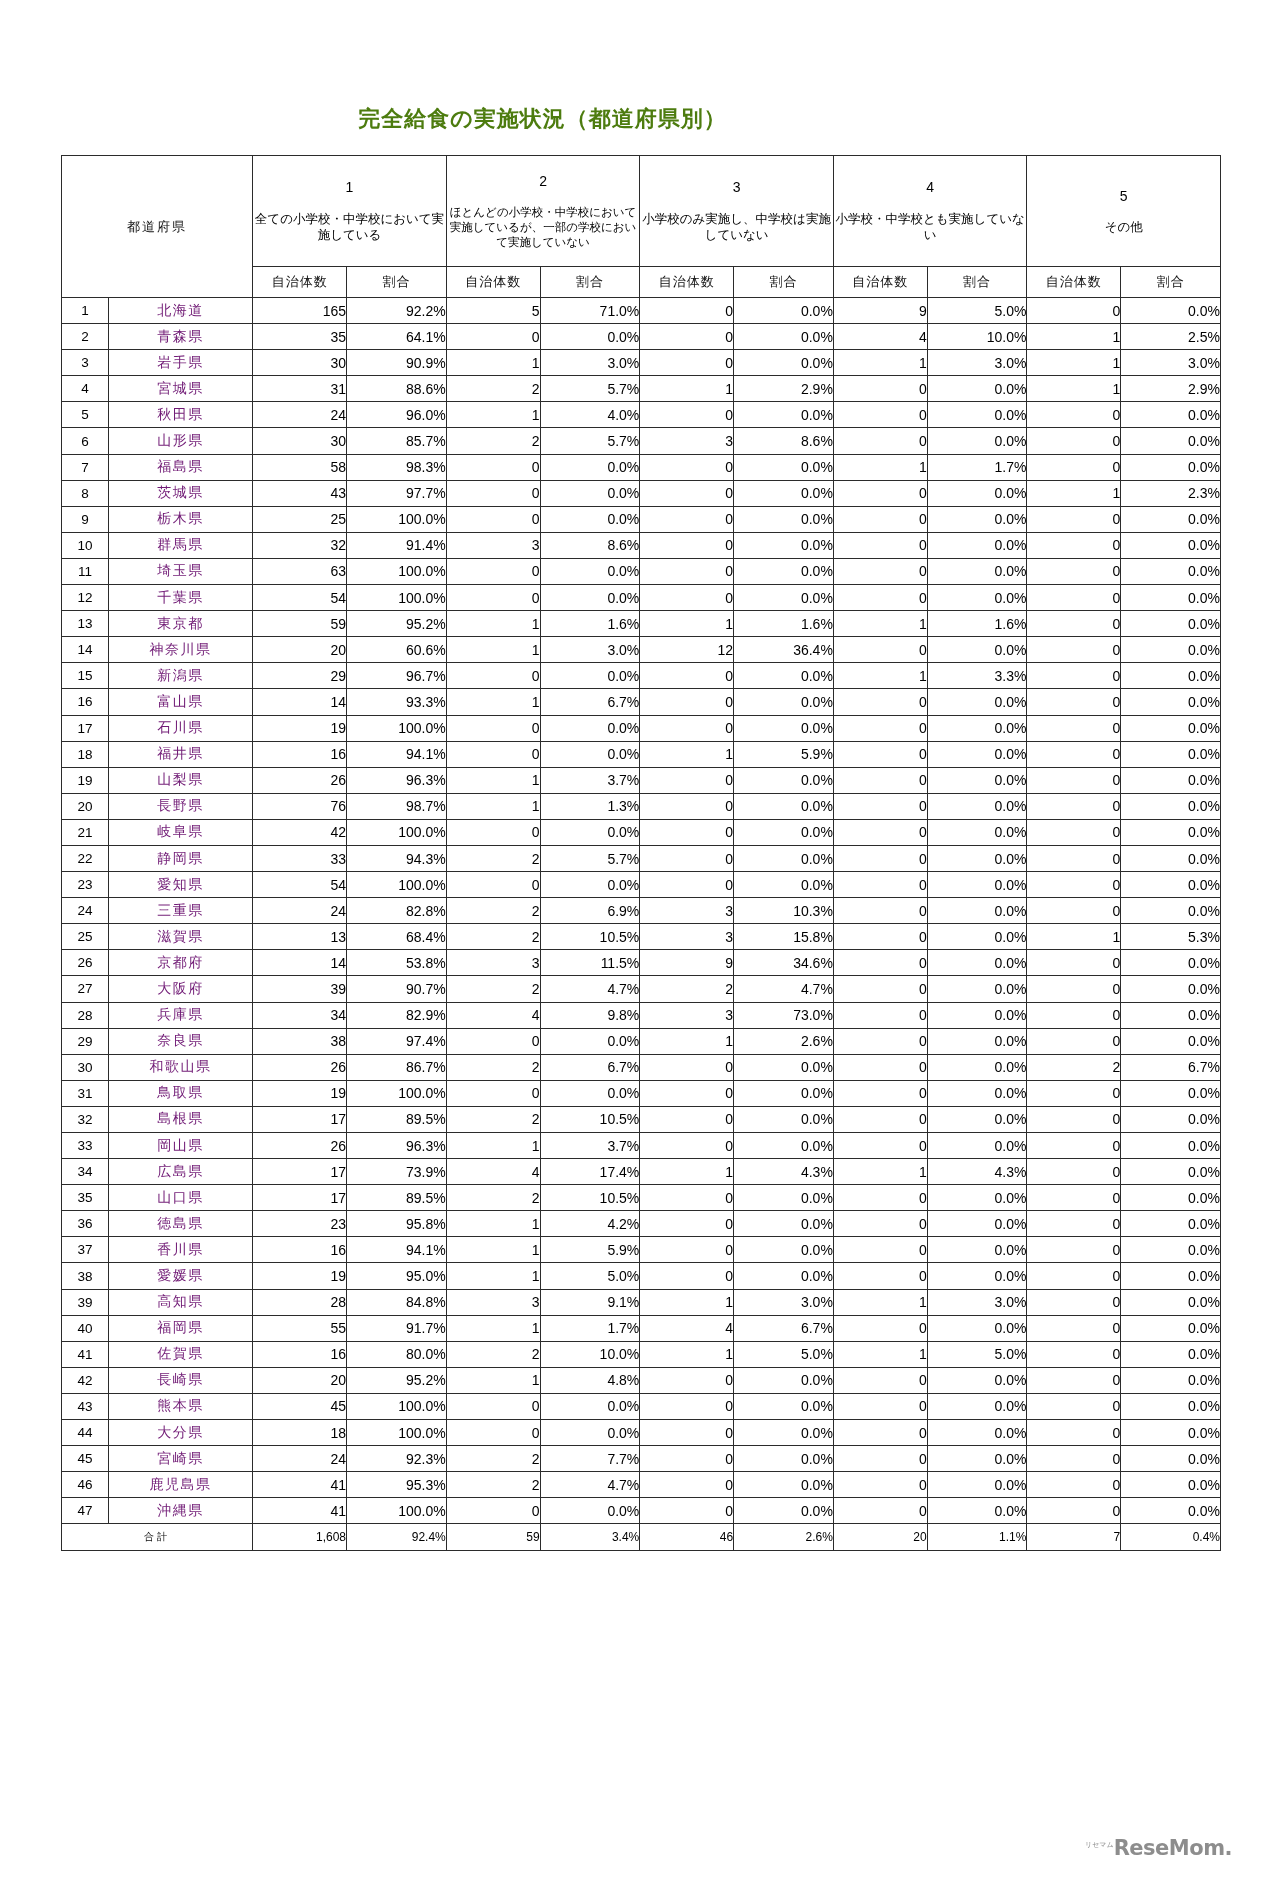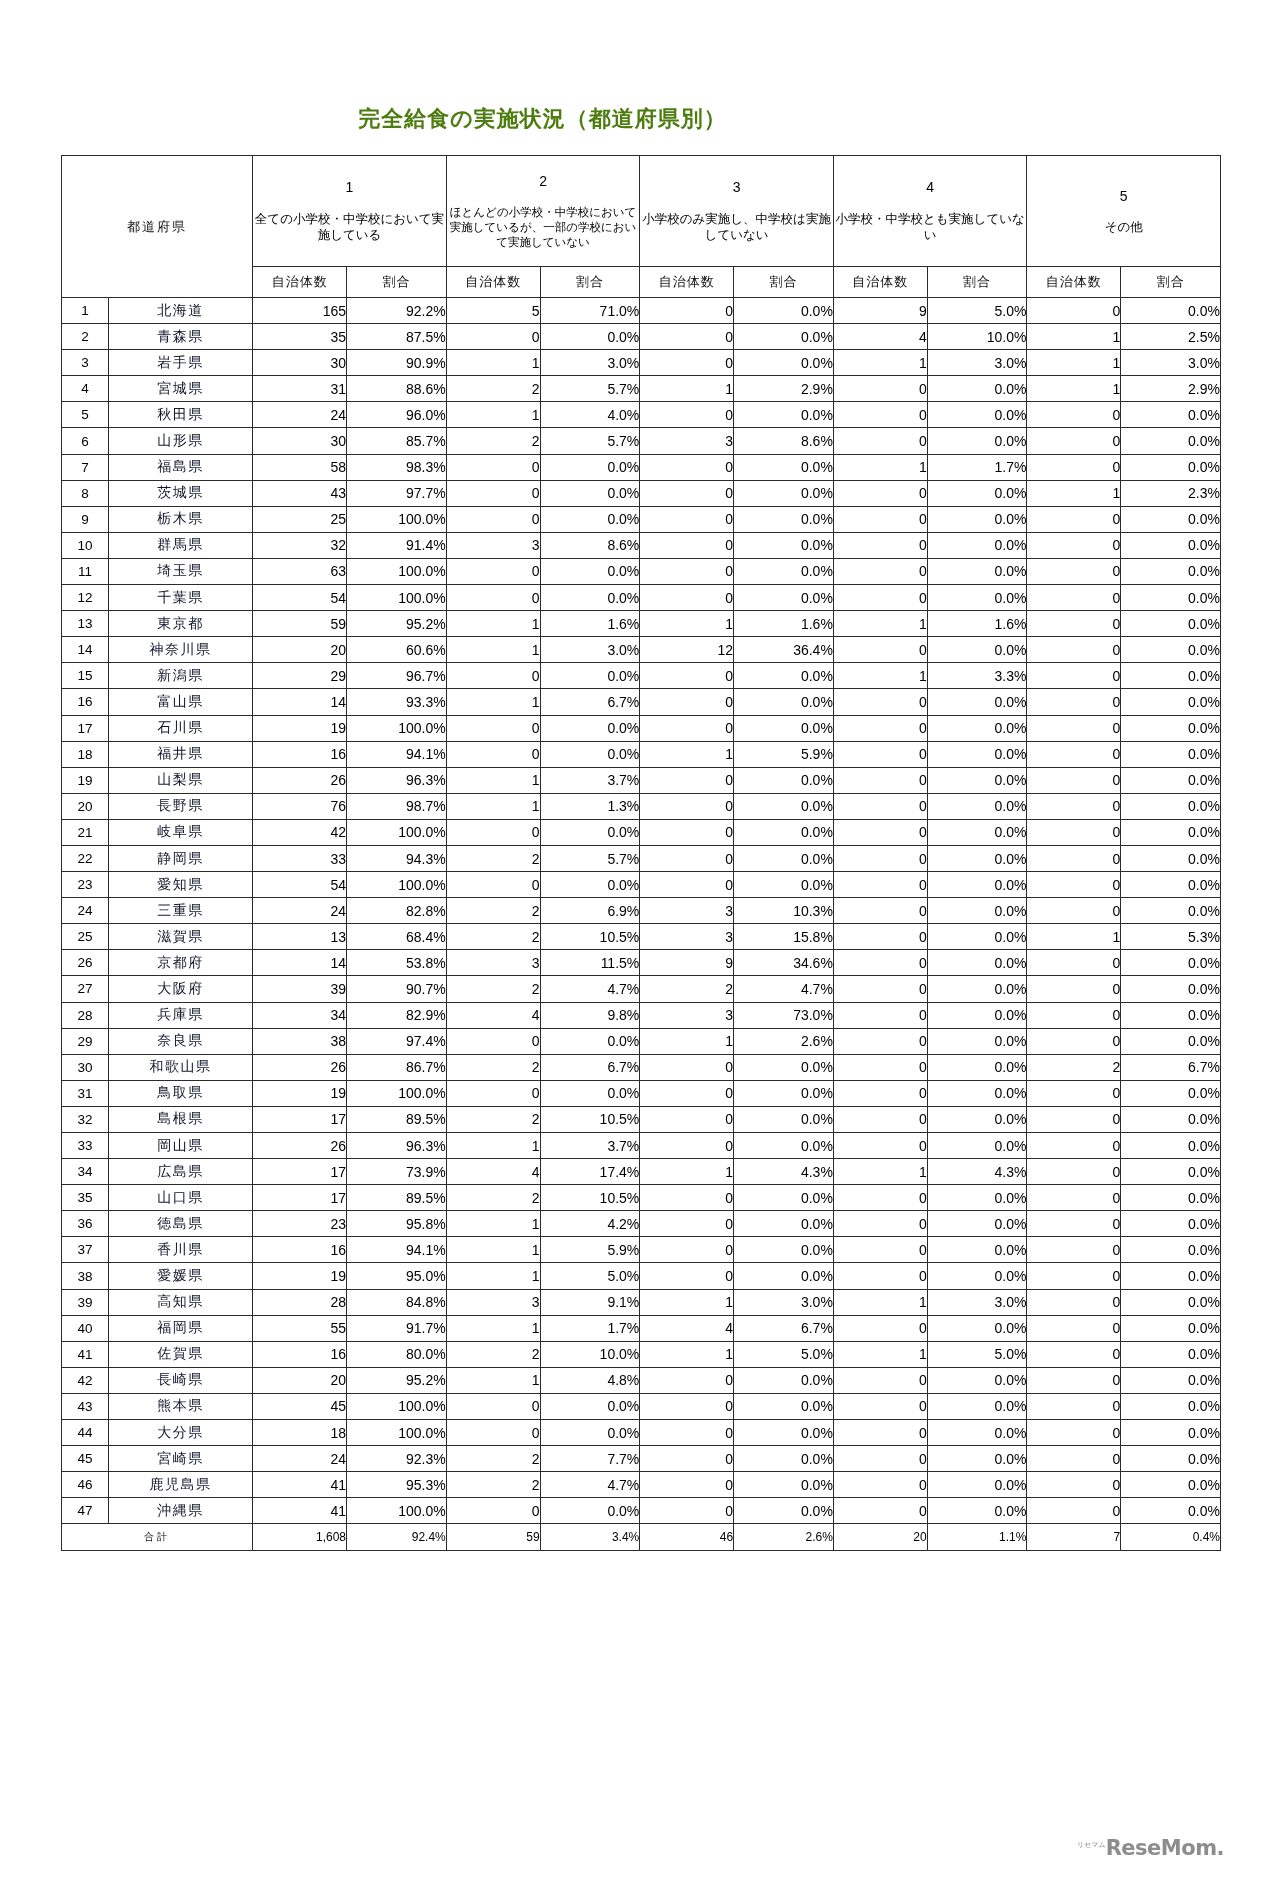--- a/index.html
+++ b/index.html
@@ -109,40 +109,40 @@
   tbody tr { height: 26.1px; }
   td.no {
     text-align: center;
     font-size: 13.5px;
     color: #000;
   }
   td.pref {
     text-align: center;
     font-size: 14px;
     letter-spacing: 1.5px;
-    color: #0f172a;
+    color: #701a75;
   }
   td.num {
     text-align: right;
     padding-right: 7px;
     font-size: 14px;
     color: #000;
     font-family: "Liberation Sans", "DejaVu Sans", sans-serif;
   }
   tr.total td { font-size: 12px; }
   tr.total td.total-label {
     text-align: center;
     letter-spacing: 3px;
     font-size: 10px;
   }
 
   
   #watermark {
     position: absolute;
-    right: 56px;
+    right: 48px;
     bottom: 18px;
     font-size: 21px;
     font-weight: bold;
     color: #8d8d8d;
     letter-spacing: -0.5px;
     font-family: "DejaVu Sans", sans-serif;
   }
   #watermark .ruby {
     font-size: 7px;
     vertical-align: super;
@@ -222,21 +222,21 @@
             <td class="num">0.0%</td>
             <td class="num">9</td>
             <td class="num">5.0%</td>
             <td class="num">0</td>
             <td class="num">0.0%</td>
           </tr>
           <tr>
             <td class="no">2</td>
             <td class="pref">青森県</td>
             <td class="num">35</td>
-            <td class="num">87.5%</td>
+            <td class="num">64.1%</td>
             <td class="num">0</td>
             <td class="num">0.0%</td>
             <td class="num">0</td>
             <td class="num">0.0%</td>
             <td class="num">4</td>
             <td class="num">10.0%</td>
             <td class="num">1</td>
             <td class="num">2.5%</td>
           </tr>
           <tr>

